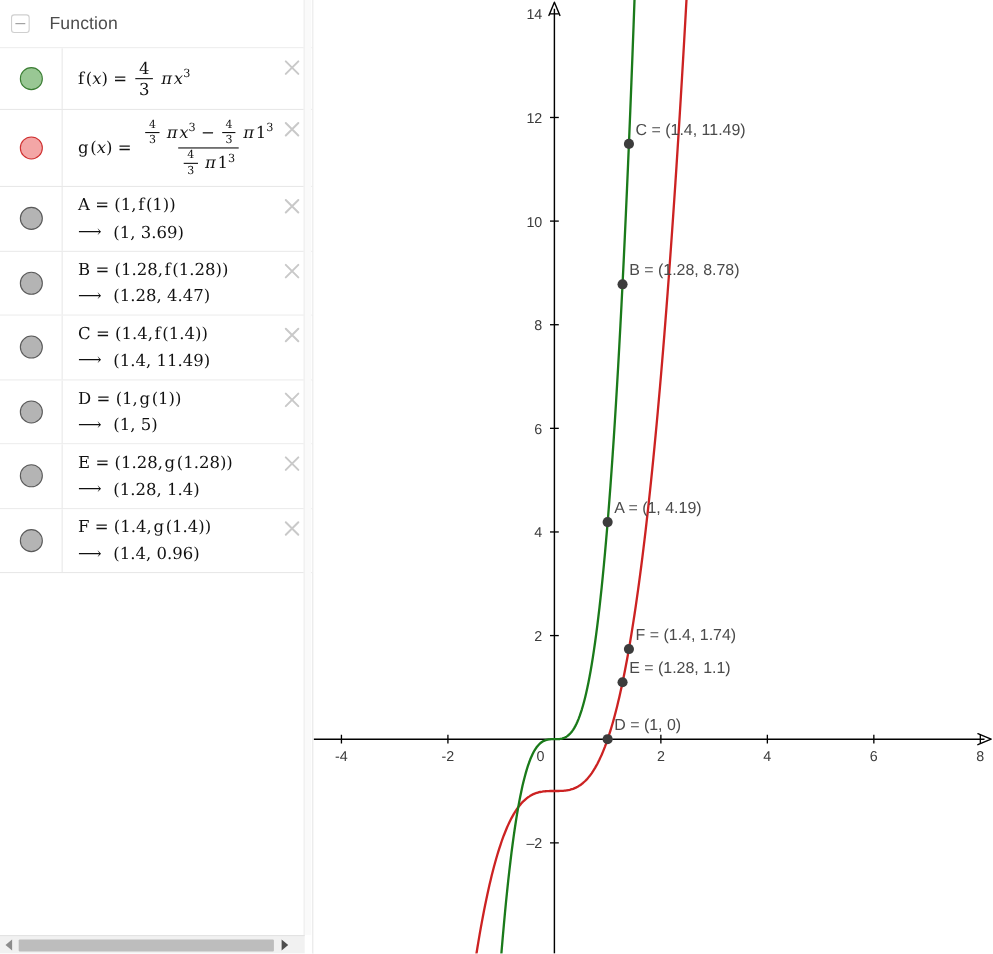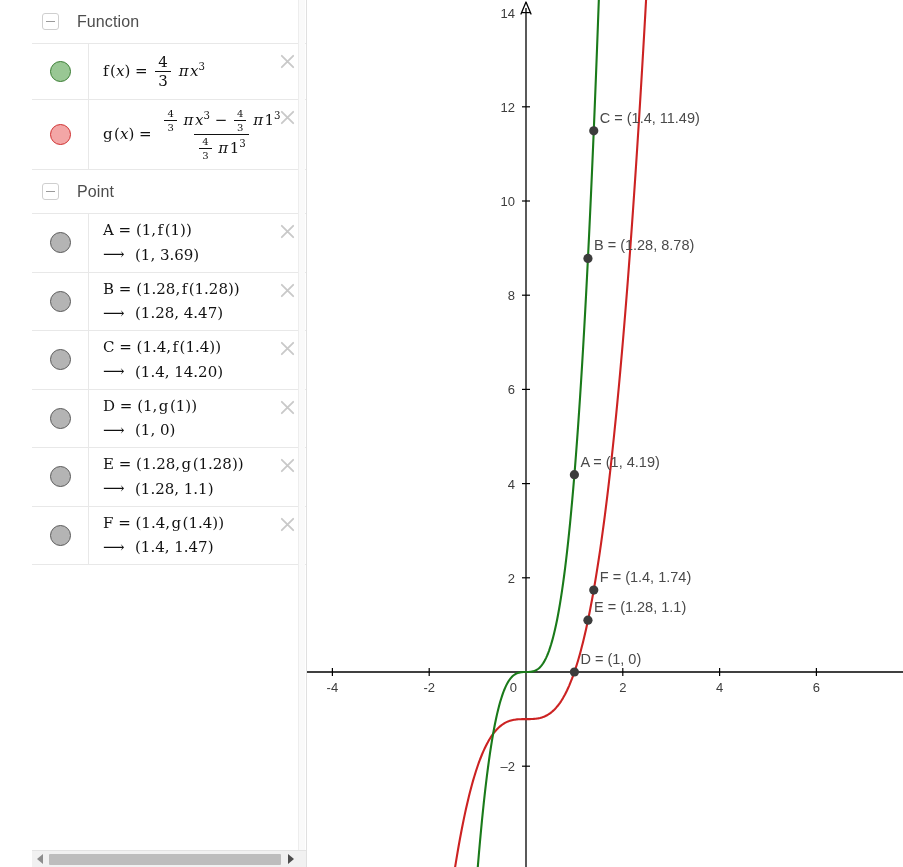--- a/index.html
+++ b/index.html
@@ -2,21 +2,21 @@
 <html><head>
 <meta charset="utf-8">
 <style>
   * { box-sizing: border-box; margin: 0; padding: 0; }
   html, body {
     width: 903px; height: 867px;
     font-family: "Liberation Sans", sans-serif;
     background: #ffffff;
     overflow: hidden;
   }
-  #app { position: relative; width: 903px; height: 867px; display: flex; padding-left: 32px; }
+  #app { position: relative; width: 903px; height: 867px; display: flex; }
 
   
   #sidebar {
     position: relative;
     width: 285px; height: 867px;
     background: #ffffff;
     border-right: 1px solid #e0e0e0;
     overflow: hidden;
   }
   .group-header {
@@ -223,26 +223,20 @@
                 </span>
               </span>
             </div>
           </div>
           <div class="close-x">
             <svg viewBox="0 0 20 20">
               <path d="M4 4 L16 16 M16 4 L4 16" stroke="#c9c9c9" stroke-width="1.9" fill="none" stroke-linecap="round"></path>
             </svg>
           </div>
         </div>
-        <div class="group-header">
-          <div class="collapse-box">
-            <span class="minus"></span>
-          </div>
-          <div class="group-title">Point</div>
-        </div>
         <div class="row">
           <div class="marker-cell">
             <div class="dot gray"></div>
           </div>
           <div class="content-cell">
             <div class="math">
               <span>A&nbsp;=&nbsp;(1, f (1))</span>
             </div>
             <div class="value-line">
               <span class="arrow-glyph">⟶</span>
@@ -277,78 +271,78 @@
         <div class="row">
           <div class="marker-cell">
             <div class="dot gray"></div>
           </div>
           <div class="content-cell">
             <div class="math">
               <span>C&nbsp;=&nbsp;(1.4, f (1.4))</span>
             </div>
             <div class="value-line">
               <span class="arrow-glyph">⟶</span>
-              <span>(1.4, 14.20)</span>
+              <span>(1.4, 11.49)</span>
             </div>
           </div>
           <div class="close-x">
             <svg viewBox="0 0 20 20">
               <path d="M4 4 L16 16 M16 4 L4 16" stroke="#c9c9c9" stroke-width="1.9" fill="none" stroke-linecap="round"></path>
             </svg>
           </div>
         </div>
         <div class="row">
           <div class="marker-cell">
             <div class="dot gray"></div>
           </div>
           <div class="content-cell">
             <div class="math">
               <span>D&nbsp;=&nbsp;(1, g (1))</span>
             </div>
             <div class="value-line">
               <span class="arrow-glyph">⟶</span>
-              <span>(1, 0)</span>
+              <span>(1, 5)</span>
             </div>
           </div>
           <div class="close-x">
             <svg viewBox="0 0 20 20">
               <path d="M4 4 L16 16 M16 4 L4 16" stroke="#c9c9c9" stroke-width="1.9" fill="none" stroke-linecap="round"></path>
             </svg>
           </div>
         </div>
         <div class="row">
           <div class="marker-cell">
             <div class="dot gray"></div>
           </div>
           <div class="content-cell">
             <div class="math">
               <span>E&nbsp;=&nbsp;(1.28, g (1.28))</span>
             </div>
             <div class="value-line">
               <span class="arrow-glyph">⟶</span>
-              <span>(1.28, 1.1)</span>
+              <span>(1.28, 1.4)</span>
             </div>
           </div>
           <div class="close-x">
             <svg viewBox="0 0 20 20">
               <path d="M4 4 L16 16 M16 4 L4 16" stroke="#c9c9c9" stroke-width="1.9" fill="none" stroke-linecap="round"></path>
             </svg>
           </div>
         </div>
         <div class="row">
           <div class="marker-cell">
             <div class="dot gray"></div>
           </div>
           <div class="content-cell">
             <div class="math">
               <span>F&nbsp;=&nbsp;(1.4, g (1.4))</span>
             </div>
             <div class="value-line">
               <span class="arrow-glyph">⟶</span>
-              <span>(1.4, 1.47)</span>
+              <span>(1.4, 0.96)</span>
             </div>
           </div>
           <div class="close-x">
             <svg viewBox="0 0 20 20">
               <path d="M4 4 L16 16 M16 4 L4 16" stroke="#c9c9c9" stroke-width="1.9" fill="none" stroke-linecap="round"></path>
             </svg>
           </div>
         </div>
       </div>
 

